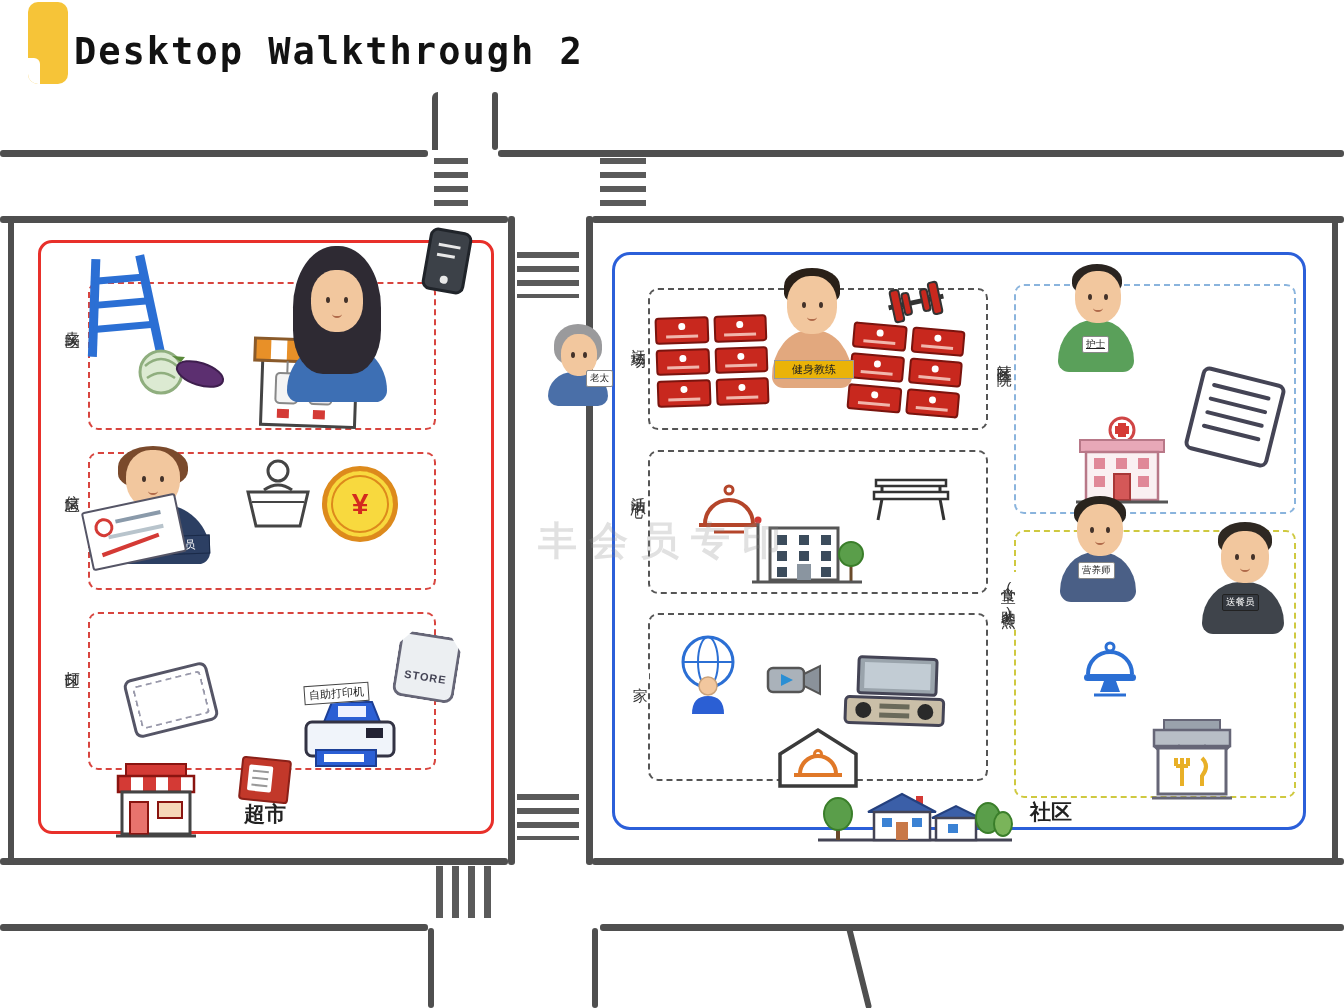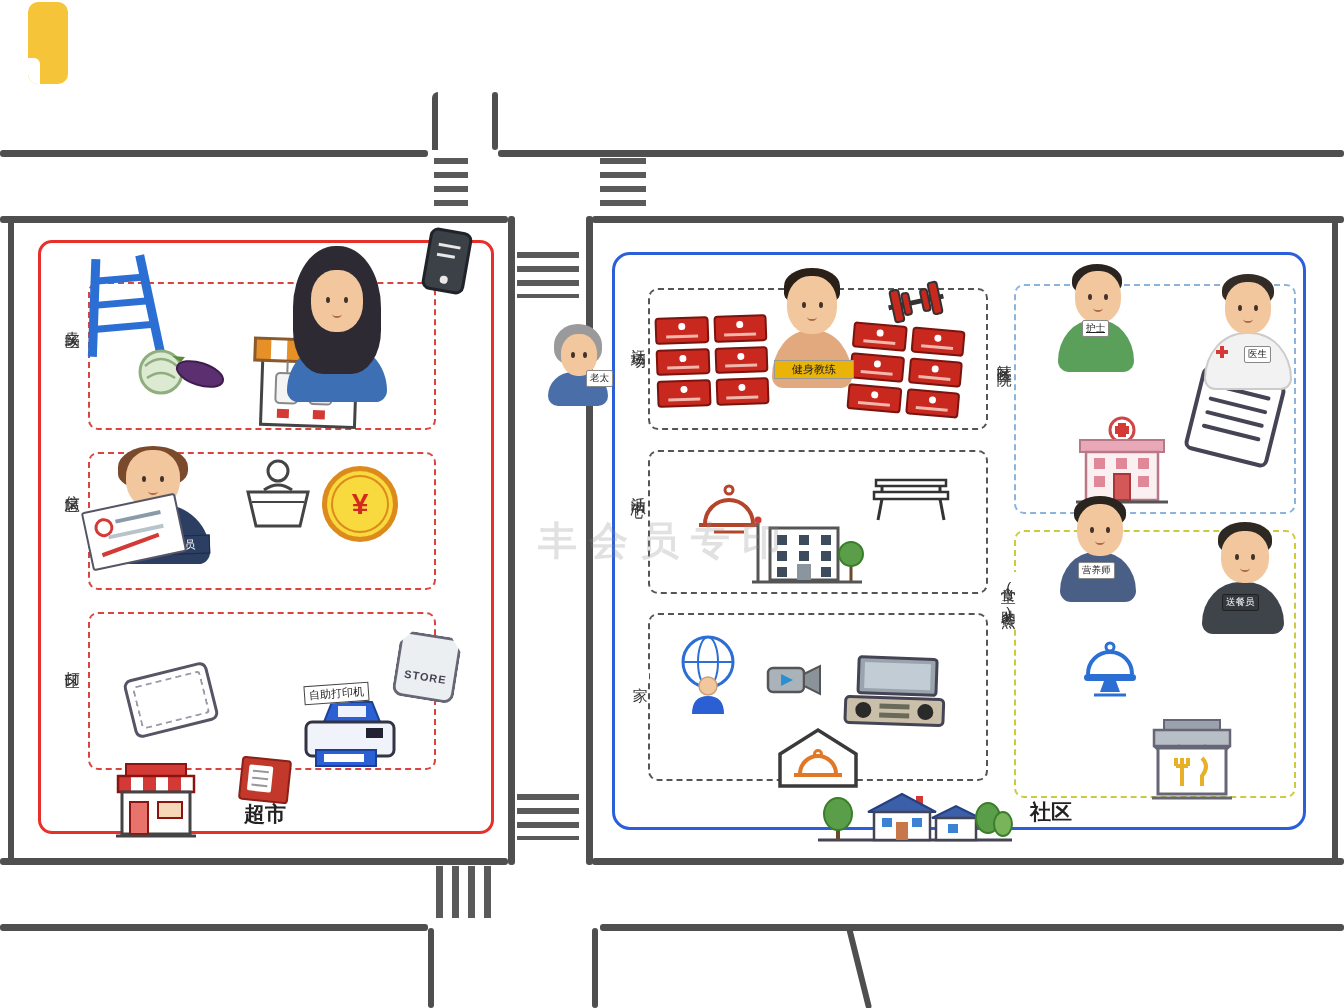--- a/index.html
+++ b/index.html
@@ -76,20 +76,21 @@
   .printer-label{position:absolute;background:#fff;border:1.5px solid #444;font-size:11px;padding:1px 4px;
         color:#222;z-index:7;white-space:nowrap;}
 </style>
 </head>
 <body>
 
 <div class="stage">
 
   <div class="logo"></div>
   <div class="logo-notch"></div>
+  <div class="title">Desktop Walkthrough 2</div>
 
   <div class="rl" style="left:0;top:150px;width:428px;height:7px;"></div>
   <div class="rl" style="left:498px;top:150px;width:846px;height:7px;"></div>
   <div class="rl" style="left:0;top:216px;width:508px;height:7px;"></div>
   <div class="rl" style="left:592px;top:216px;width:752px;height:7px;"></div>
   <div class="rl" style="left:0;top:858px;width:508px;height:7px;"></div>
   <div class="rl" style="left:592px;top:858px;width:752px;height:7px;"></div>
   <div class="rl" style="left:0;top:924px;width:428px;height:7px;"></div>
   <div class="rl" style="left:600px;top:924px;width:744px;height:7px;"></div>
   <div class="rl" style="left:508px;top:216px;width:7px;height:649px;"></div>
@@ -305,34 +306,23 @@
   </div>
 
   <div class="bust" style="left:1050px;top:264px;width:90px;height:110px;">
     <div class="hair" style="left:22px;top:0;width:50px;height:32px;background:#2a2420;"></div>
     <div class="torso" style="left:8px;top:56px;width:76px;height:52px;background:#5aa05a;"></div>
     <div class="face" style="left:25px;top:7px;width:46px;height:52px;">
       <span class="eye l"></span>
         <span class="eye r"></span>
         <span class="mouth"></span>
     </div>
-    <span class="tag" style="left:32px;top:56px;text-decoration:underline;">护士</span>
-  </div>
-
-  <div class="bust" style="left:1196px;top:274px;width:98px;height:114px;">
-    <div class="hair" style="left:26px;top:0;width:52px;height:32px;background:#332c26;"></div>
-    <div class="torso" style="left:8px;top:58px;width:84px;height:54px;background:#f2f2f2;border:2px solid #ccc;"></div>
-    <div class="face" style="left:29px;top:8px;width:46px;height:52px;">
-      <span class="eye l"></span>
-        <span class="eye r"></span>
-        <span class="mouth"></span>
-    </div>
-    <b class="cross" style="left:20px;top:72px;"></b>
-    <span class="tag" style="left:48px;top:72px;">医生</span>
-  </div>
+    <span class="tag" style="left:32px;top:72px;text-decoration:underline;">护士</span>
+  </div>
+
 
   <div class="icon schedule" style="left:1192px;top:374px;transform:rotate(14deg);">
     <i></i>
       <i></i>
       <i></i>
       <i></i>
   </div>
 
   <div class="icon" style="left:1068px;top:412px;width:108px;height:96px;">
     <svg width="108" height="96" viewBox="0 0 108 96">

